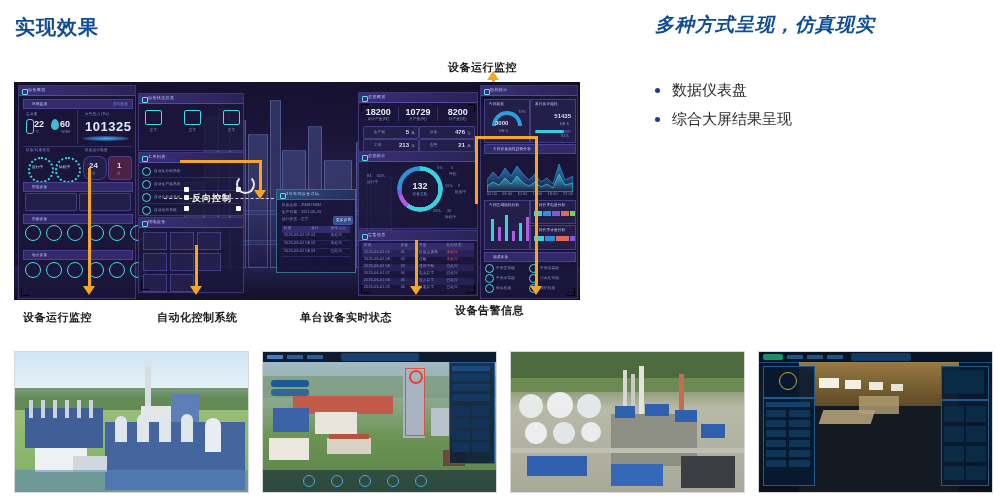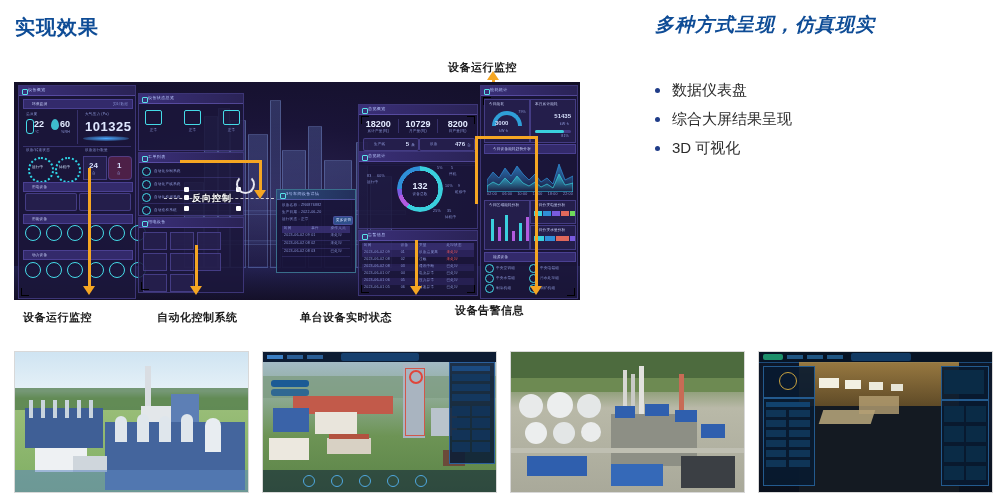--- a/index.html
+++ b/index.html
@@ -69,24 +69,20 @@
 <div class="h-right">多种方式呈现，仿真现实</div>
 
 <div class="bullets">
   <div class="bullet">
       <span class="dot"></span>
       <span>数据仪表盘</span>
     </div>
   <div class="bullet">
       <span class="dot"></span>
       <span>综合大屏结果呈现</span>
-    </div>
-  <div class="bullet">
-      <span class="dot"></span>
-      <span>3D 可视化</span>
     </div>
 </div>
 
 <div class="callout" style="left:448px;top:60px;">设备运行监控</div>
 <div class="arrow" style="left:492px;top:79px;width:3px;height:40px;"></div>
 <div class="ahead up" style="left:487px;top:71px;"></div>
 
 <div class="dash">
   <div class="sky"></div>
 
@@ -131,21 +127,21 @@
     <span class="num-lg" style="position:absolute;left:66px;top:33px;">101325</span>
     <div style="position:absolute;left:64px;top:50px;width:46px;height:5px;border-radius:50%;background:radial-gradient(ellipse,#4aa8ff,rgba(40,60,160,0));"></div>
 
     <div class="sep" style="left:4px;top:60px;width:108px;height:1px;"></div>
     <span class="tinylabel" style="position:absolute;left:7px;top:62px;">设备/转速状态</span>
     <div class="ring" style="position:absolute;left:9px;top:71px;width:22px;height:22px;"></div>
     <span class="tinylabel" style="position:absolute;left:13px;top:79px;color:#cfe6ff;">运行中</span>
     <div class="ring" style="position:absolute;left:36px;top:71px;width:22px;height:22px;"></div>
     <span class="tinylabel" style="position:absolute;left:40px;top:79px;color:#cfe6ff;">待机中</span>
     <span class="tinylabel" style="position:absolute;left:66px;top:62px;">设备运行数量</span>
-    <div class="chip" style="left:64px;top:70px;width:22px;height:22px;border-radius:0;text-decoration:underline;">
+    <div class="chip" style="left:64px;top:70px;width:22px;height:22px;border-radius:8px;text-decoration:underline;">
       <span class="num-sm" style="position:absolute;left:5px;top:4px;font-size:8px;">24</span>
       <span class="tinylabel" style="position:absolute;left:8px;top:14px;">台</span>
     </div>
     <div class="chip" style="left:89px;top:70px;width:22px;height:22px;border-radius:4px;background:rgba(90,35,75,.8);">
       <span class="num-sm" style="position:absolute;left:8px;top:4px;font-size:8px;">1</span>
       <span class="tinylabel" style="position:absolute;left:8px;top:14px;">台</span>
     </div>
 
     <div class="chip" style="left:4px;top:96px;width:108px;height:8px;background:rgba(58,47,120,.8);">
       <span class="tinylabel" style="position:absolute;left:8px;top:1.5px;color:#cfd8ff;">用电设备</span>
@@ -270,21 +266,21 @@
           <span class="tinylabel" style="flex:1;">未处理</span>
         </div>
       <div style="display:flex;height:7px;border-bottom:1px solid rgba(100,90,190,.25);">
           <span class="tinylabel" style="flex:1.4;padding-left:2px;">2023-06-02 08</span>
           <span class="tinylabel" style="flex:1;">03</span>
           <span class="tinylabel" style="flex:1;">已处理</span>
         </div>
     </div>
   </div>
 
-  <div class="panel" style="left:344px;top:22px;width:118px;height:60px;">
+  <div class="panel" style="left:344px;top:10px;width:118px;height:60px;">
     <div class="pbar">
         <span class="ic"></span>
         <b>总览概览</b>
       </div>
     <div style="position:absolute;left:0;right:0;top:14px;display:flex;">
       <div style="flex:1;text-align:center;">
           <div class="num-md">18200</div>
           <div class="tinylabel">累计产量(吨)</div>
         </div>
       <div style="flex:1;text-align:center;border-left:1px solid rgba(110,100,200,.35);border-right:1px solid rgba(110,100,200,.35);">

